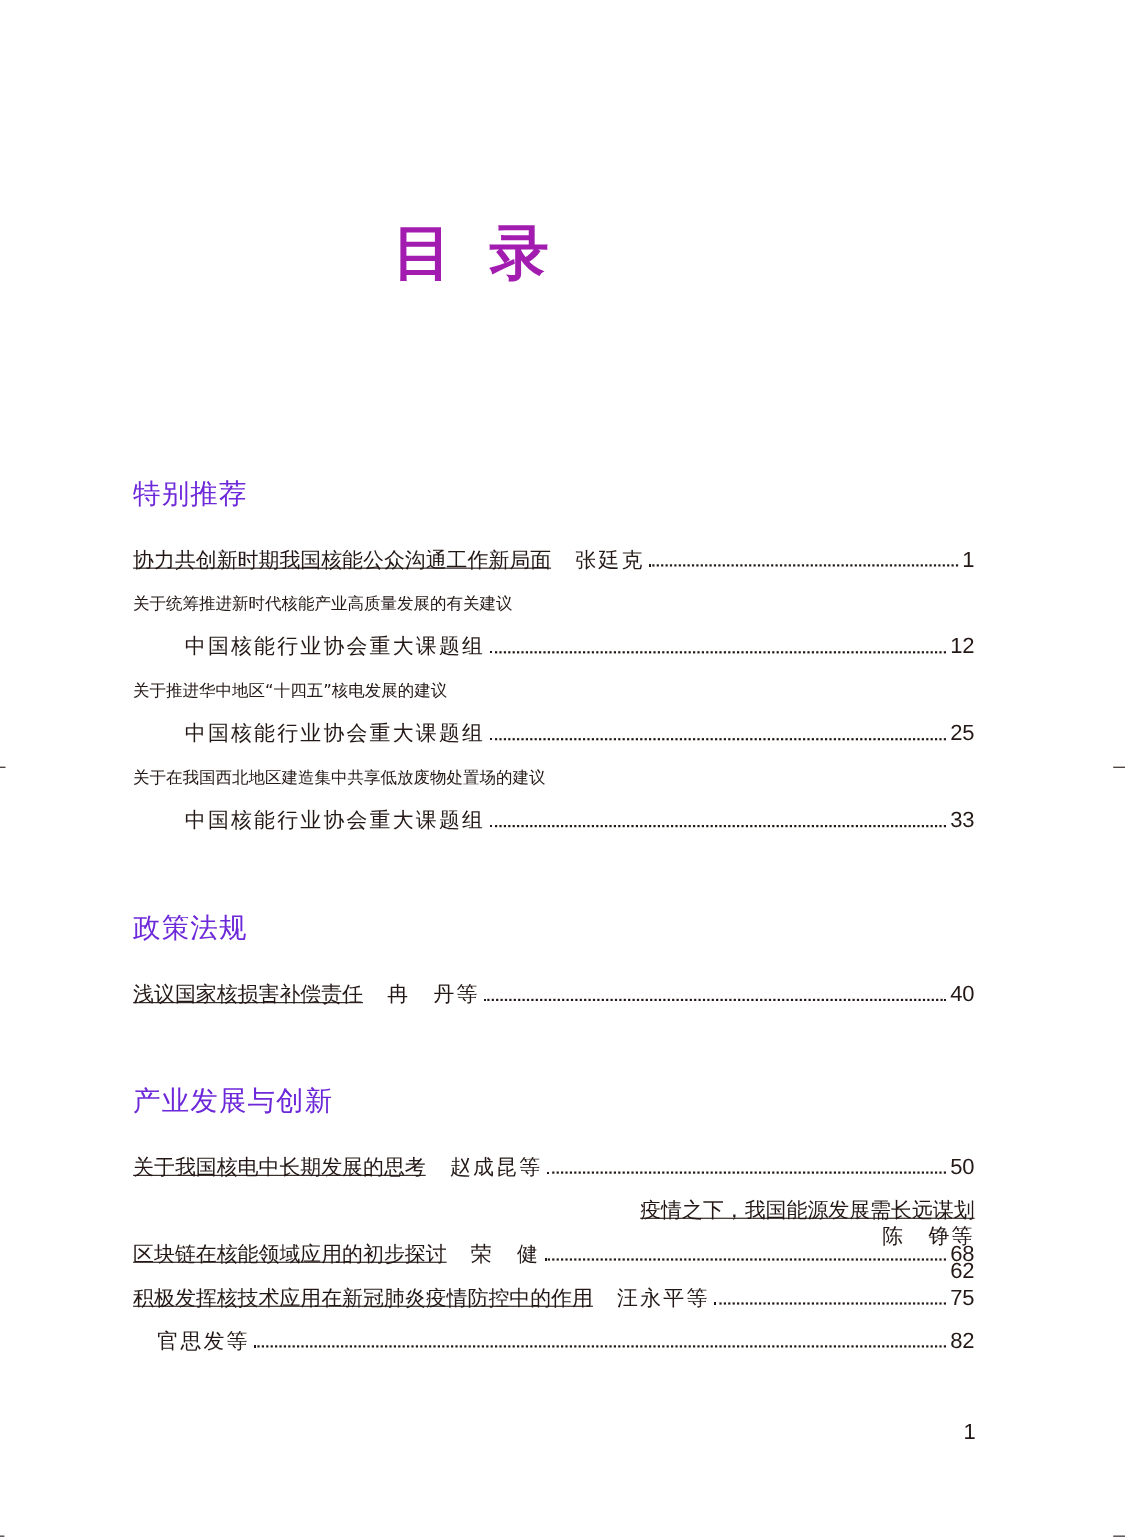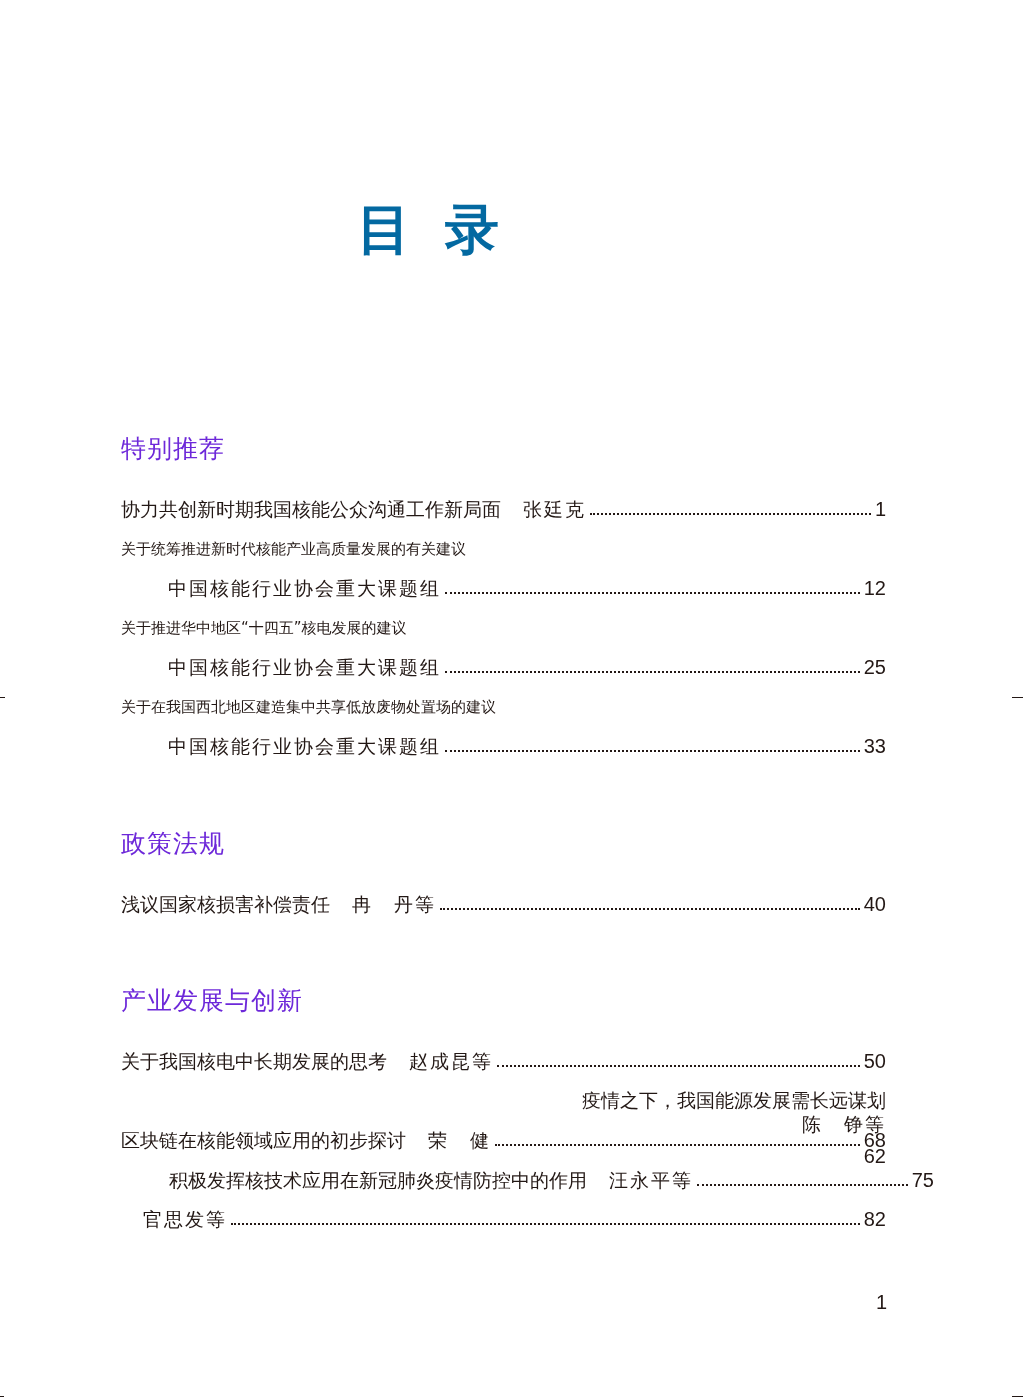--- a/index.html
+++ b/index.html
@@ -1,25 +1,25 @@
 <!DOCTYPE html>
 <html><head>
 <meta charset="utf-8">
 <style>
   html, body { margin:0; padding:0; }
   body { width:1023px; height:1398px; background:#ffffff; position:relative; overflow:hidden;
          font-family: "DejaVu Sans", "Liberation Sans", sans-serif; color:#231815; }
   .crop { position:absolute; background:#231815; height:1px; }
   .page-title { position:absolute; left:0; width:856px; top:198px; text-align:center;
-                font-family:Liberation Serif, serif; font-weight:bold; font-size:54px; color:#0369a1;
+                font-family:Liberation Sans, sans-serif; font-weight:bold; font-size:54px; color:#a21caf;
                 letter-spacing:34px; padding-left:34px; box-sizing:border-box; line-height:64px; }
   .section-head { position:absolute; left:121px; font-size:25px; color:#6d28d9; line-height:30px; letter-spacing:1px; }
   .row { position:absolute; left:121px; width:765px; height:24px; display:flex; align-items:flex-end; font-size:19px; line-height:24px; white-space:nowrap; }
   .row.indent { left:168px; width:718px; }
-  .row .title { flex:0 0 auto; }
+  .row .title { flex:0 0 auto;text-decoration:underline; }
   .row .author { flex:0 0 auto; margin-left:22px; font-family:"DejaVu Serif", serif; font-size:19px; letter-spacing:2px; }
   .row .leader { flex:1 1 auto; border-bottom:2px dotted #231815; margin:0 4px 6px 4px; height:0; }
   .row .page { flex:0 0 auto; font-family:"Liberation Sans", sans-serif; font-size:20px; }
   .title-only { position:absolute; left:121px; font-size:15px; line-height:24px; white-space:nowrap; }
   .folio { position:absolute; left:876px; top:1291px; font-family:"Liberation Sans", sans-serif; font-size:20px; }
 </style>
 </head>
 <body>
 
 <div class="crop" style="left:0;top:697px;width:5px;"></div>
@@ -79,21 +79,21 @@
   <span class="author">陈　铮等</span>
   <span class="leader"></span>
   <span class="page">62</span>
 </div>
 <div class="row" style="top:1128px;">
   <span class="title">区块链在核能领域应用的初步探讨</span>
   <span class="author">荣　健</span>
   <span class="leader"></span>
   <span class="page">68</span>
 </div>
-<div class="row" style="top:1168px;margin-left:48px;">
+<div class="row" style="top:1168px;">
   <span class="title">积极发挥核技术应用在新冠肺炎疫情防控中的作用</span>
   <span class="author">汪永平等</span>
   <span class="leader"></span>
   <span class="page">75</span>
 </div>
 <div class="row" style="top:1207px;">
   <span class="author">官思发等</span>
   <span class="leader"></span>
   <span class="page">82</span>
 </div>

